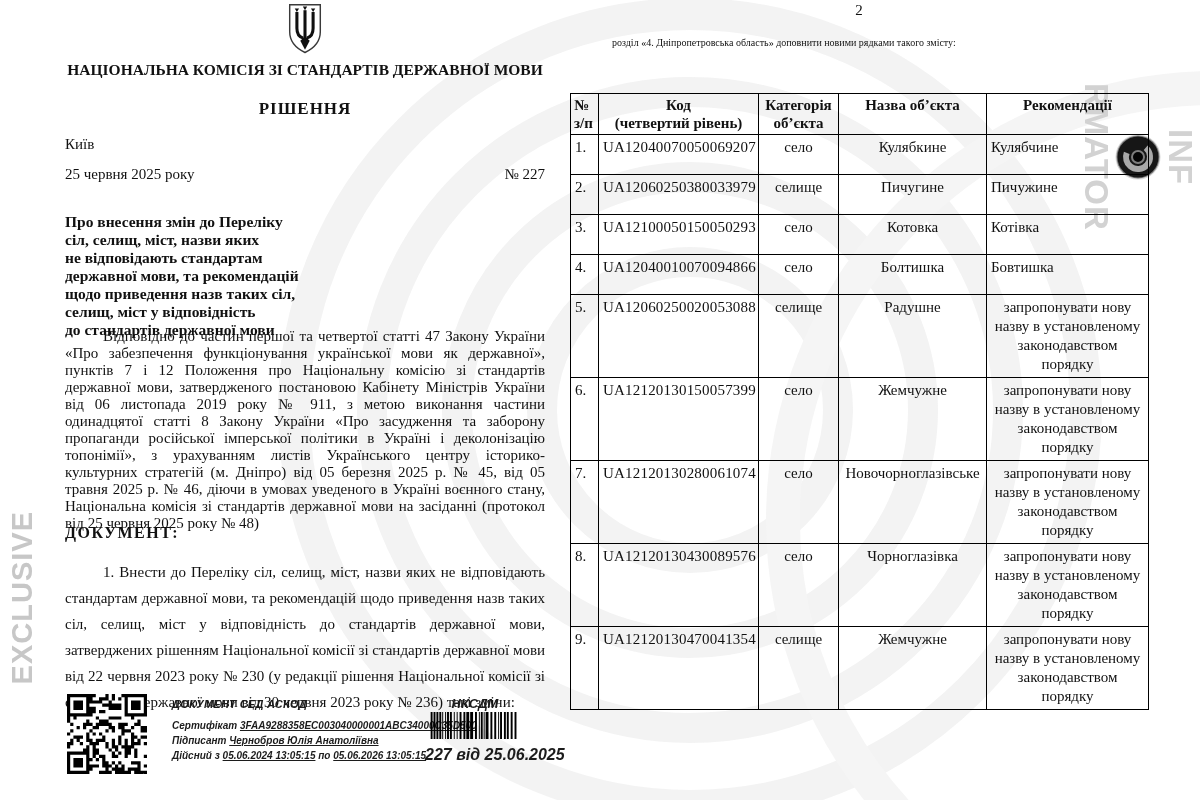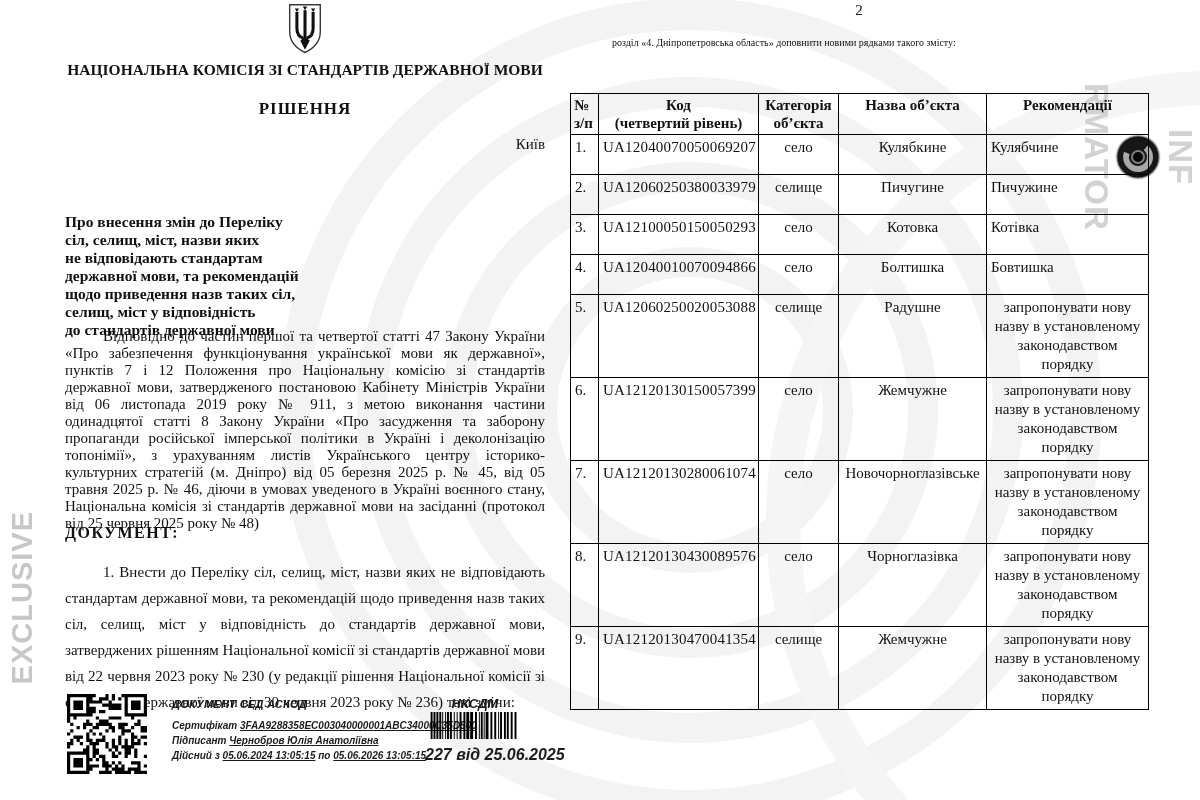--- a/index.html
+++ b/index.html
@@ -25,21 +25,21 @@
   .wm-right .logo-svg { margin:4px 0; }
 
   
   .page-left  { position:absolute; left:65px; top:0; width:480px; height:800px; z-index:2; }
   .page-right { position:absolute; left:570px; top:0; width:578px; height:800px; z-index:2; }
   .page-left > div, .page-right > div { position:absolute; left:0; width:100%; }
 
   .emblem-wrap { top:3px; text-align:center; }
   .org-name  { top:61px; text-align:center; font-weight:bold; font-size:15.5px; }
   .doc-type  { top:99px; text-align:center; font-weight:bold; font-size:17px; letter-spacing:1px; }
-  .city      { top:136px; text-align:right; font-size:15px; }
+  .city      { top:136px; text-align:left; font-size:15px; }
   .date-row  { top:166px; display:flex; justify-content:space-between; font-size:15px; }
   .subject   { top:213px; width:310px; font-weight:bold; font-size:15.5px;
                line-height:18px; white-space:pre-line; }
   .preamble  { top:328px; text-align:justify; text-indent:38px; font-size:15px; line-height:17px; }
   .decided   { top:524px; font-weight:bold; font-size:16px; letter-spacing:1.5px; }
   .item1     { top:559px; text-align:justify; text-indent:38px; font-size:15px; line-height:26px; }
 
   .sig-row { top:694px; display:flex; align-items:flex-start;
              font-family:"Liberation Sans", sans-serif; color:#1c1c1c;font-style:italic; }
   .qr-box { margin-left:2px; width:80px; height:80px; }
@@ -116,20 +116,24 @@
         </g>
         <path d="M16 10 l-2.4 -4 h4.8 z M25 8 l-2.4 -4 h4.8 z M34 10 l-2.4 -4 h4.8 z" fill="#101010"></path>
         <path d="M25 37 l5.2 5 -5.2 10 -5.2 -10 z" fill="#101010"></path>
       </svg>
     </div>
 
     <div class="org-name">НАЦІОНАЛЬНА КОМІСІЯ ЗІ СТАНДАРТІВ ДЕРЖАВНОЇ МОВИ</div>
     <div class="doc-type">РІШЕННЯ</div>
     <div class="city">Київ</div>
 
+    <div class="date-row">
+      <span>25 червня 2025 року</span>
+      <span>№ 227</span>
+    </div>
 
     <div class="subject">Про внесення змін до Переліку
 сіл, селищ, міст, назви яких
 не відповідають стандартам
 державної мови, та рекомендацій
 щодо приведення назв таких сіл,
 селищ, міст у відповідність
 до стандартів державної мови</div>
     <div class="preamble">Відповідно до частин першої та четвертої статті 47 Закону України «Про забезпечення функціонування української мови як державної», пунктів 7 і 12 Положення про Національну комісію зі стандартів державної мови, затвердженого постановою Кабінету Міністрів України від 06 листопада 2019 року № 911, з метою виконання частини одинадцятої статті 8 Закону України «Про засудження та заборону пропаганди російської імперської політики в Україні і деколонізацію топонімії», з урахуванням листів Українського центру історико-культурних стратегій (м. Дніпро) від 05 березня 2025 р. № 45, від 05 травня 2025 р. № 46, діючи в умовах уведеного в Україні воєнного стану, Національна комісія зі стандартів державної мови на засіданні (протокол від 25 червня 2025 року № 48)</div>
     <div class="decided">ДОКУМЕНТ:</div>

